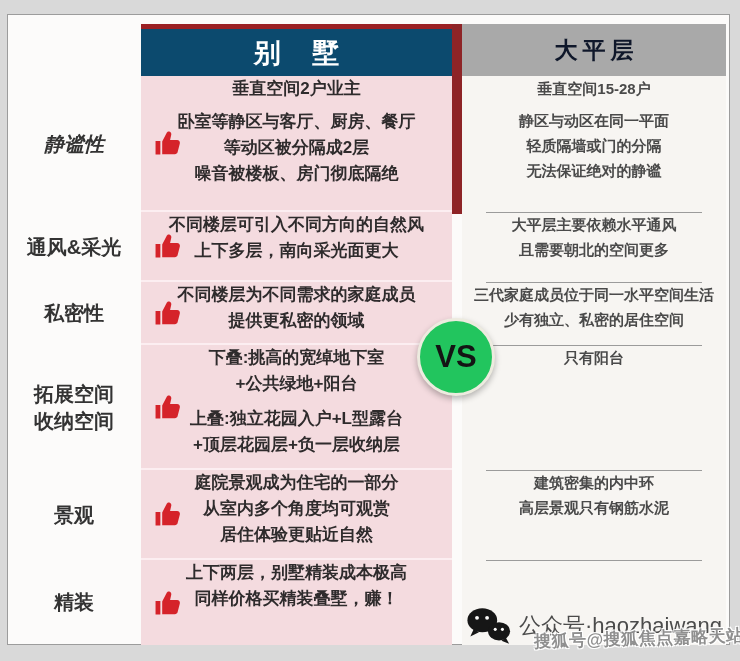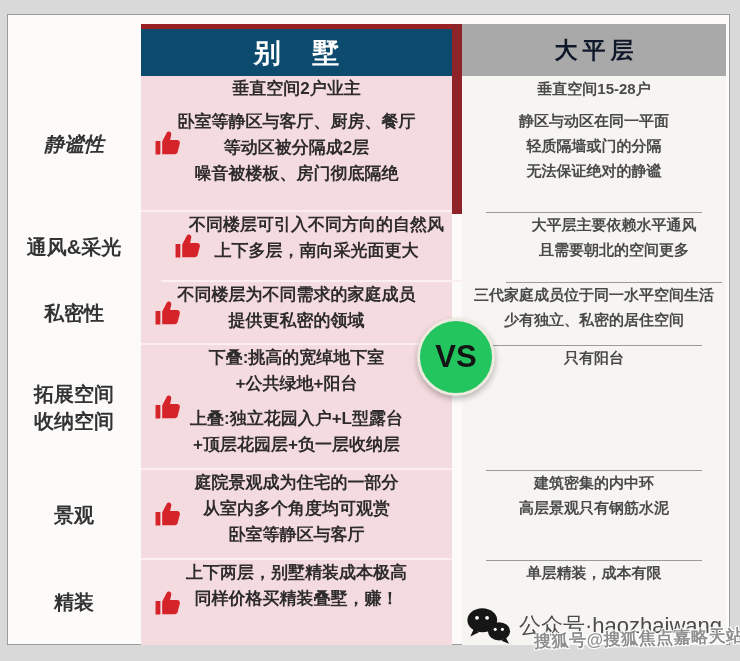--- a/index.html
+++ b/index.html
@@ -28,21 +28,21 @@
   }
   .mid-strip{
     position:absolute;left:452px;top:24px;width:10px;height:190px;
     background:#8e2427;
   }
   
   .villa-col{position:absolute;left:141px;top:76px;width:311px;height:569px;background:#f4dbdf;}
   .flat-col{position:absolute;left:462px;top:76px;width:264px;height:569px;background:#f7f5f2;}
   
   .r0{top:0;height:136px;}
-  .r1{top:136px;height:70px;margin-left:20px;}
+  .r1{top:136px;height:70px;}
   .r2{top:206px;height:63px;}
   .r3{top:269px;height:125px;}
   .r4{top:394px;height:90px;}
   .r5{top:484px;height:85px;}
   .vrow,.frow{
     position:absolute;left:0;width:100%;box-sizing:border-box;
     display:flex;justify-content:center;
   }
   .vrow{border-bottom:2px solid #fceef1;}
   .vrow.r5{border-bottom:none;}
@@ -185,21 +185,21 @@
   </div>
   <div class="vrow r4">
     <span class="thumb">
       <svg viewBox="0 0 24 24">
           <path fill="#d5232a" d="M2.5 10.6h3.4v9.6H2.5z M7.2 20.2v-9.3l3.3-6.3c.33-.63 1.05-.95 1.75-.74 1 .3 1.57 1.3 1.35 2.3l-.85 3.7h4.95c1.32 0 2.28 1.25 1.95 2.53l-1.55 6c-.23.9-1.04 1.54-1.97 1.54H7.2z"></path>
         </svg>
     </span>
     <div class="vtext">
       <div>庭院景观成为住宅的一部分</div>
       <div>从室内多个角度均可观赏</div>
-      <div>卧室等静区与客厅</div>
+      <div>居住体验更贴近自然</div>
     </div>
   </div>
   <div class="vrow r5">
     <span class="thumb">
       <svg viewBox="0 0 24 24">
           <path fill="#d5232a" d="M2.5 10.6h3.4v9.6H2.5z M7.2 20.2v-9.3l3.3-6.3c.33-.63 1.05-.95 1.75-.74 1 .3 1.57 1.3 1.35 2.3l-.85 3.7h4.95c1.32 0 2.28 1.25 1.95 2.53l-1.55 6c-.23.9-1.04 1.54-1.97 1.54H7.2z"></path>
         </svg>
     </span>
     <div class="vtext">
       <div>上下两层，别墅精装成本极高</div>
@@ -231,25 +231,20 @@
   </div>
   <div class="frow r3">
     <div class="ftext">
       <div>只有阳台</div>
     </div>
   </div>
   <div class="frow r4">
     <div class="ftext">
       <div>建筑密集的内中环</div>
       <div>高层景观只有钢筋水泥</div>
-    </div>
-  </div>
-  <div class="frow r5">
-    <div class="ftext">
-      <div>单层精装，成本有限</div>
     </div>
   </div>
 </div>
 
 <div class="vs-badge">
     <span>VS</span>
   </div>
 
 <div class="footer">
   <span class="wechat-icon">

